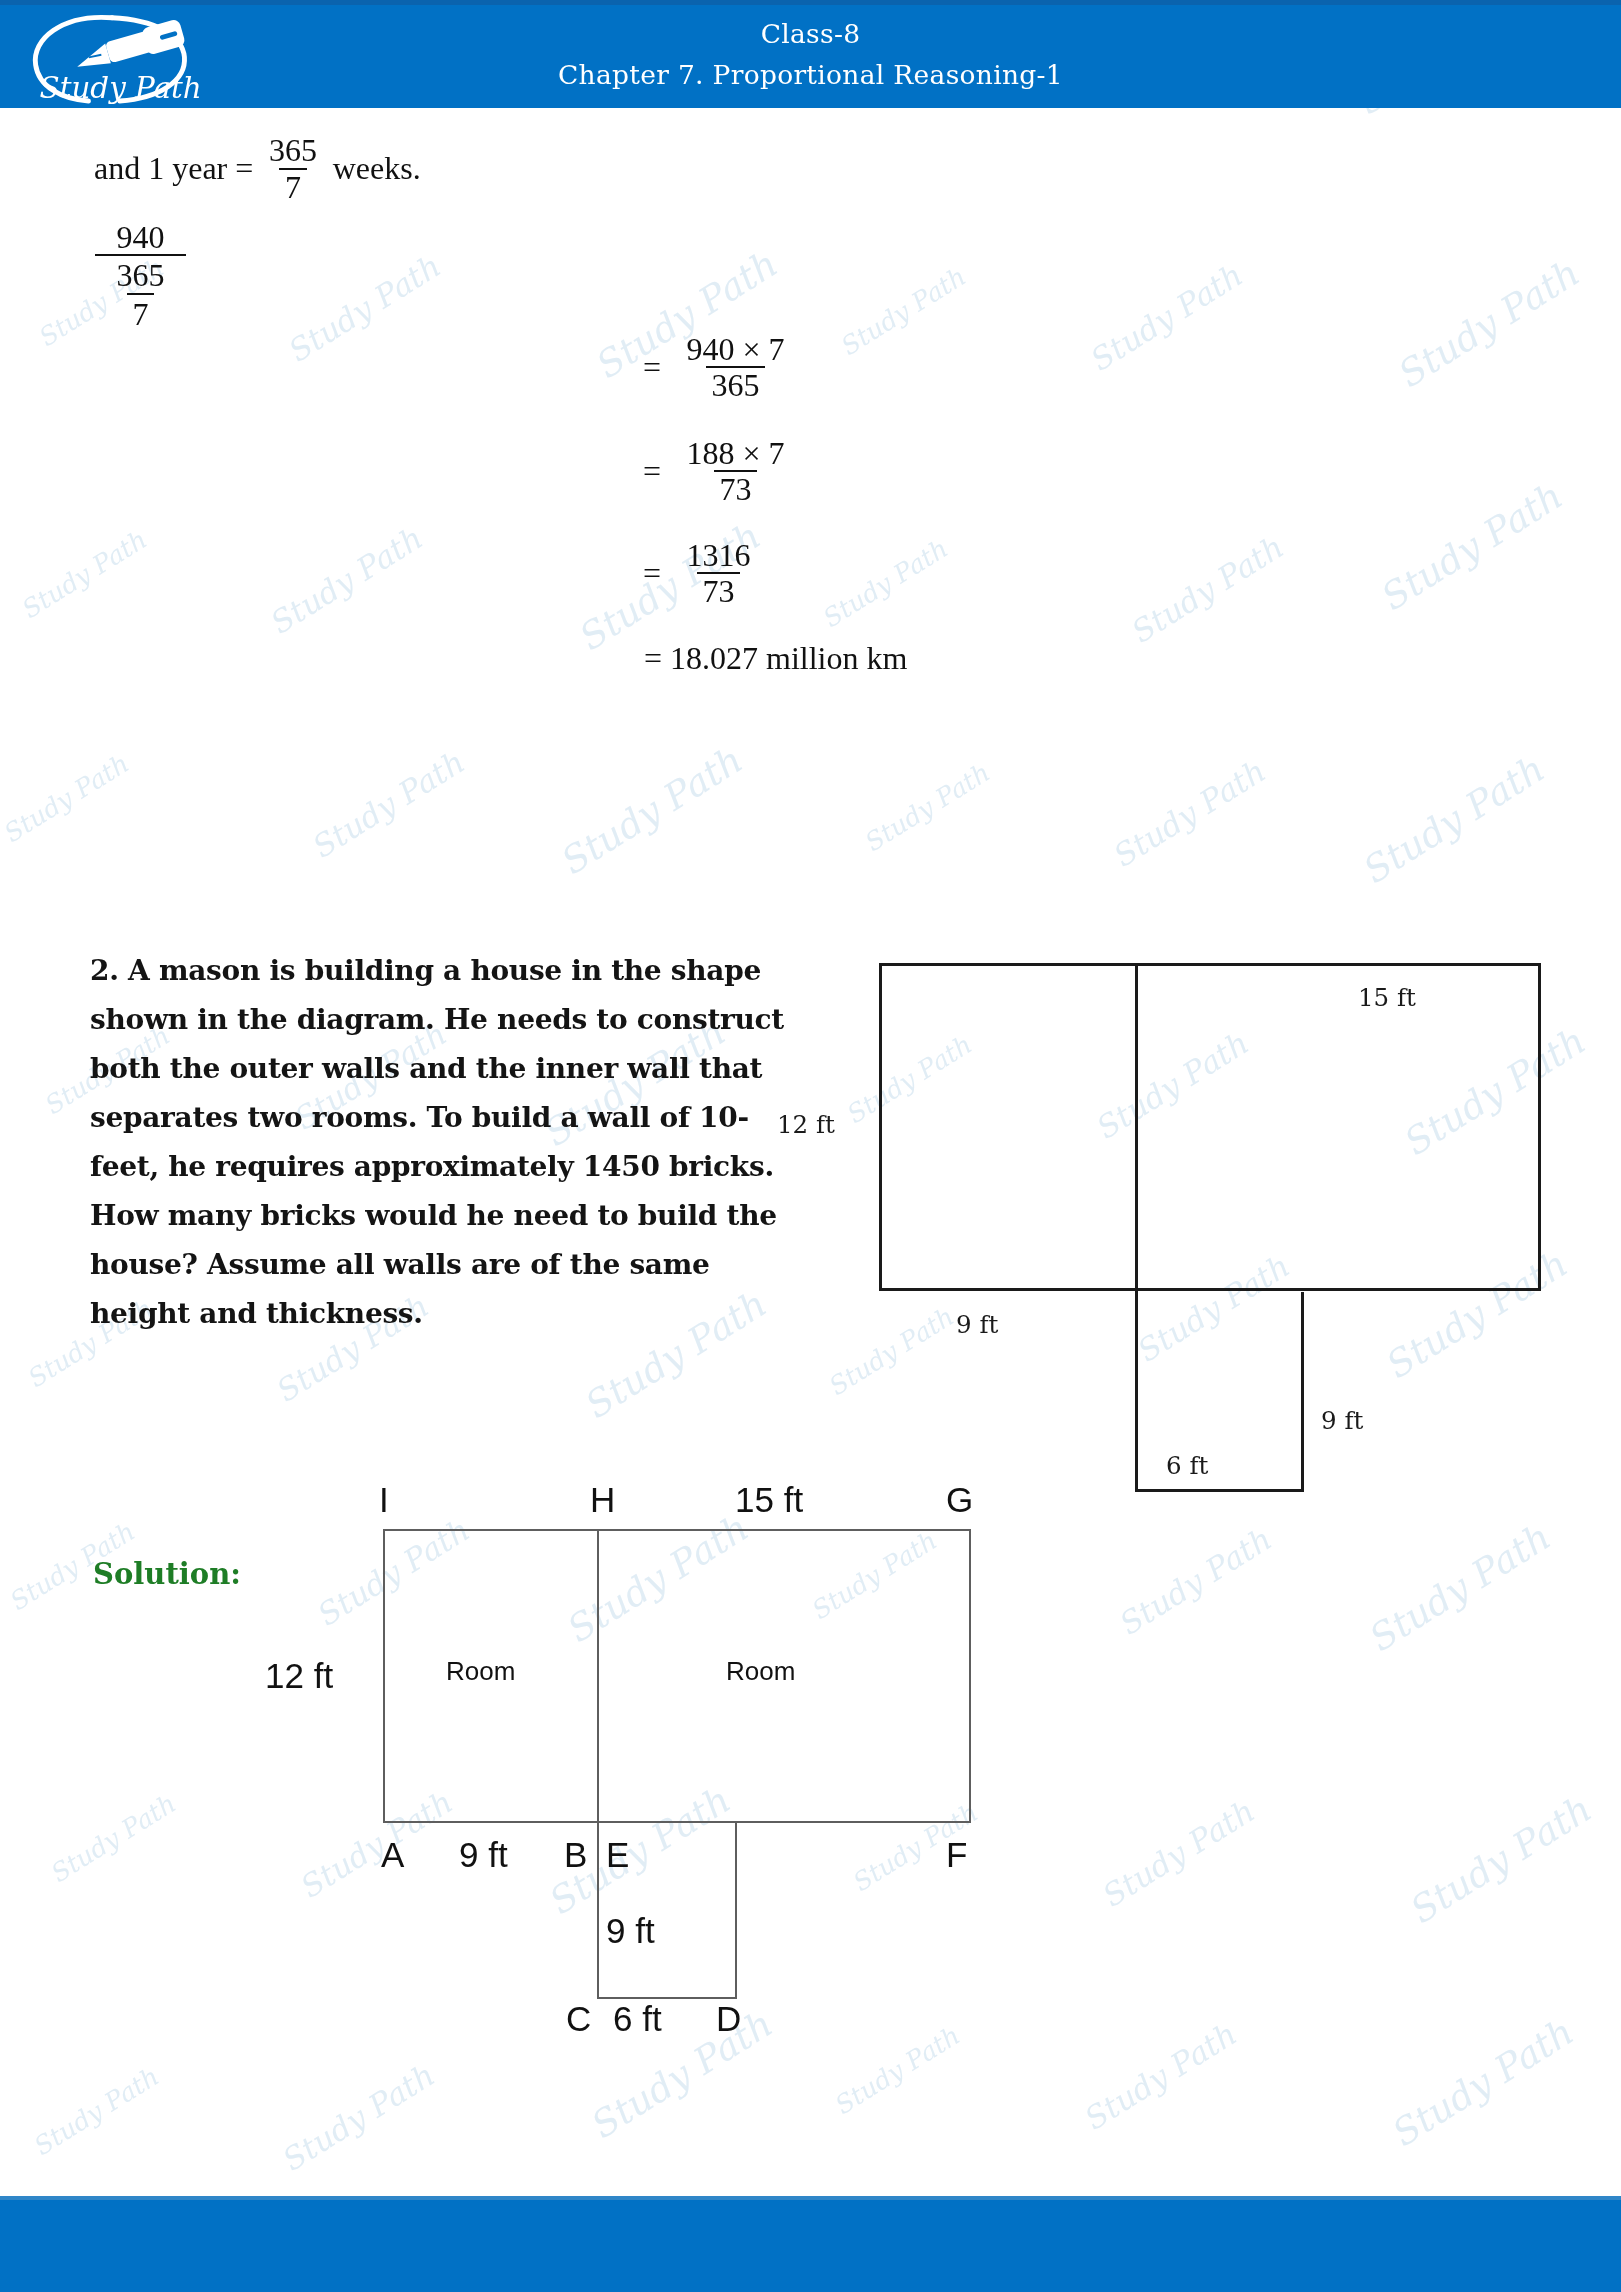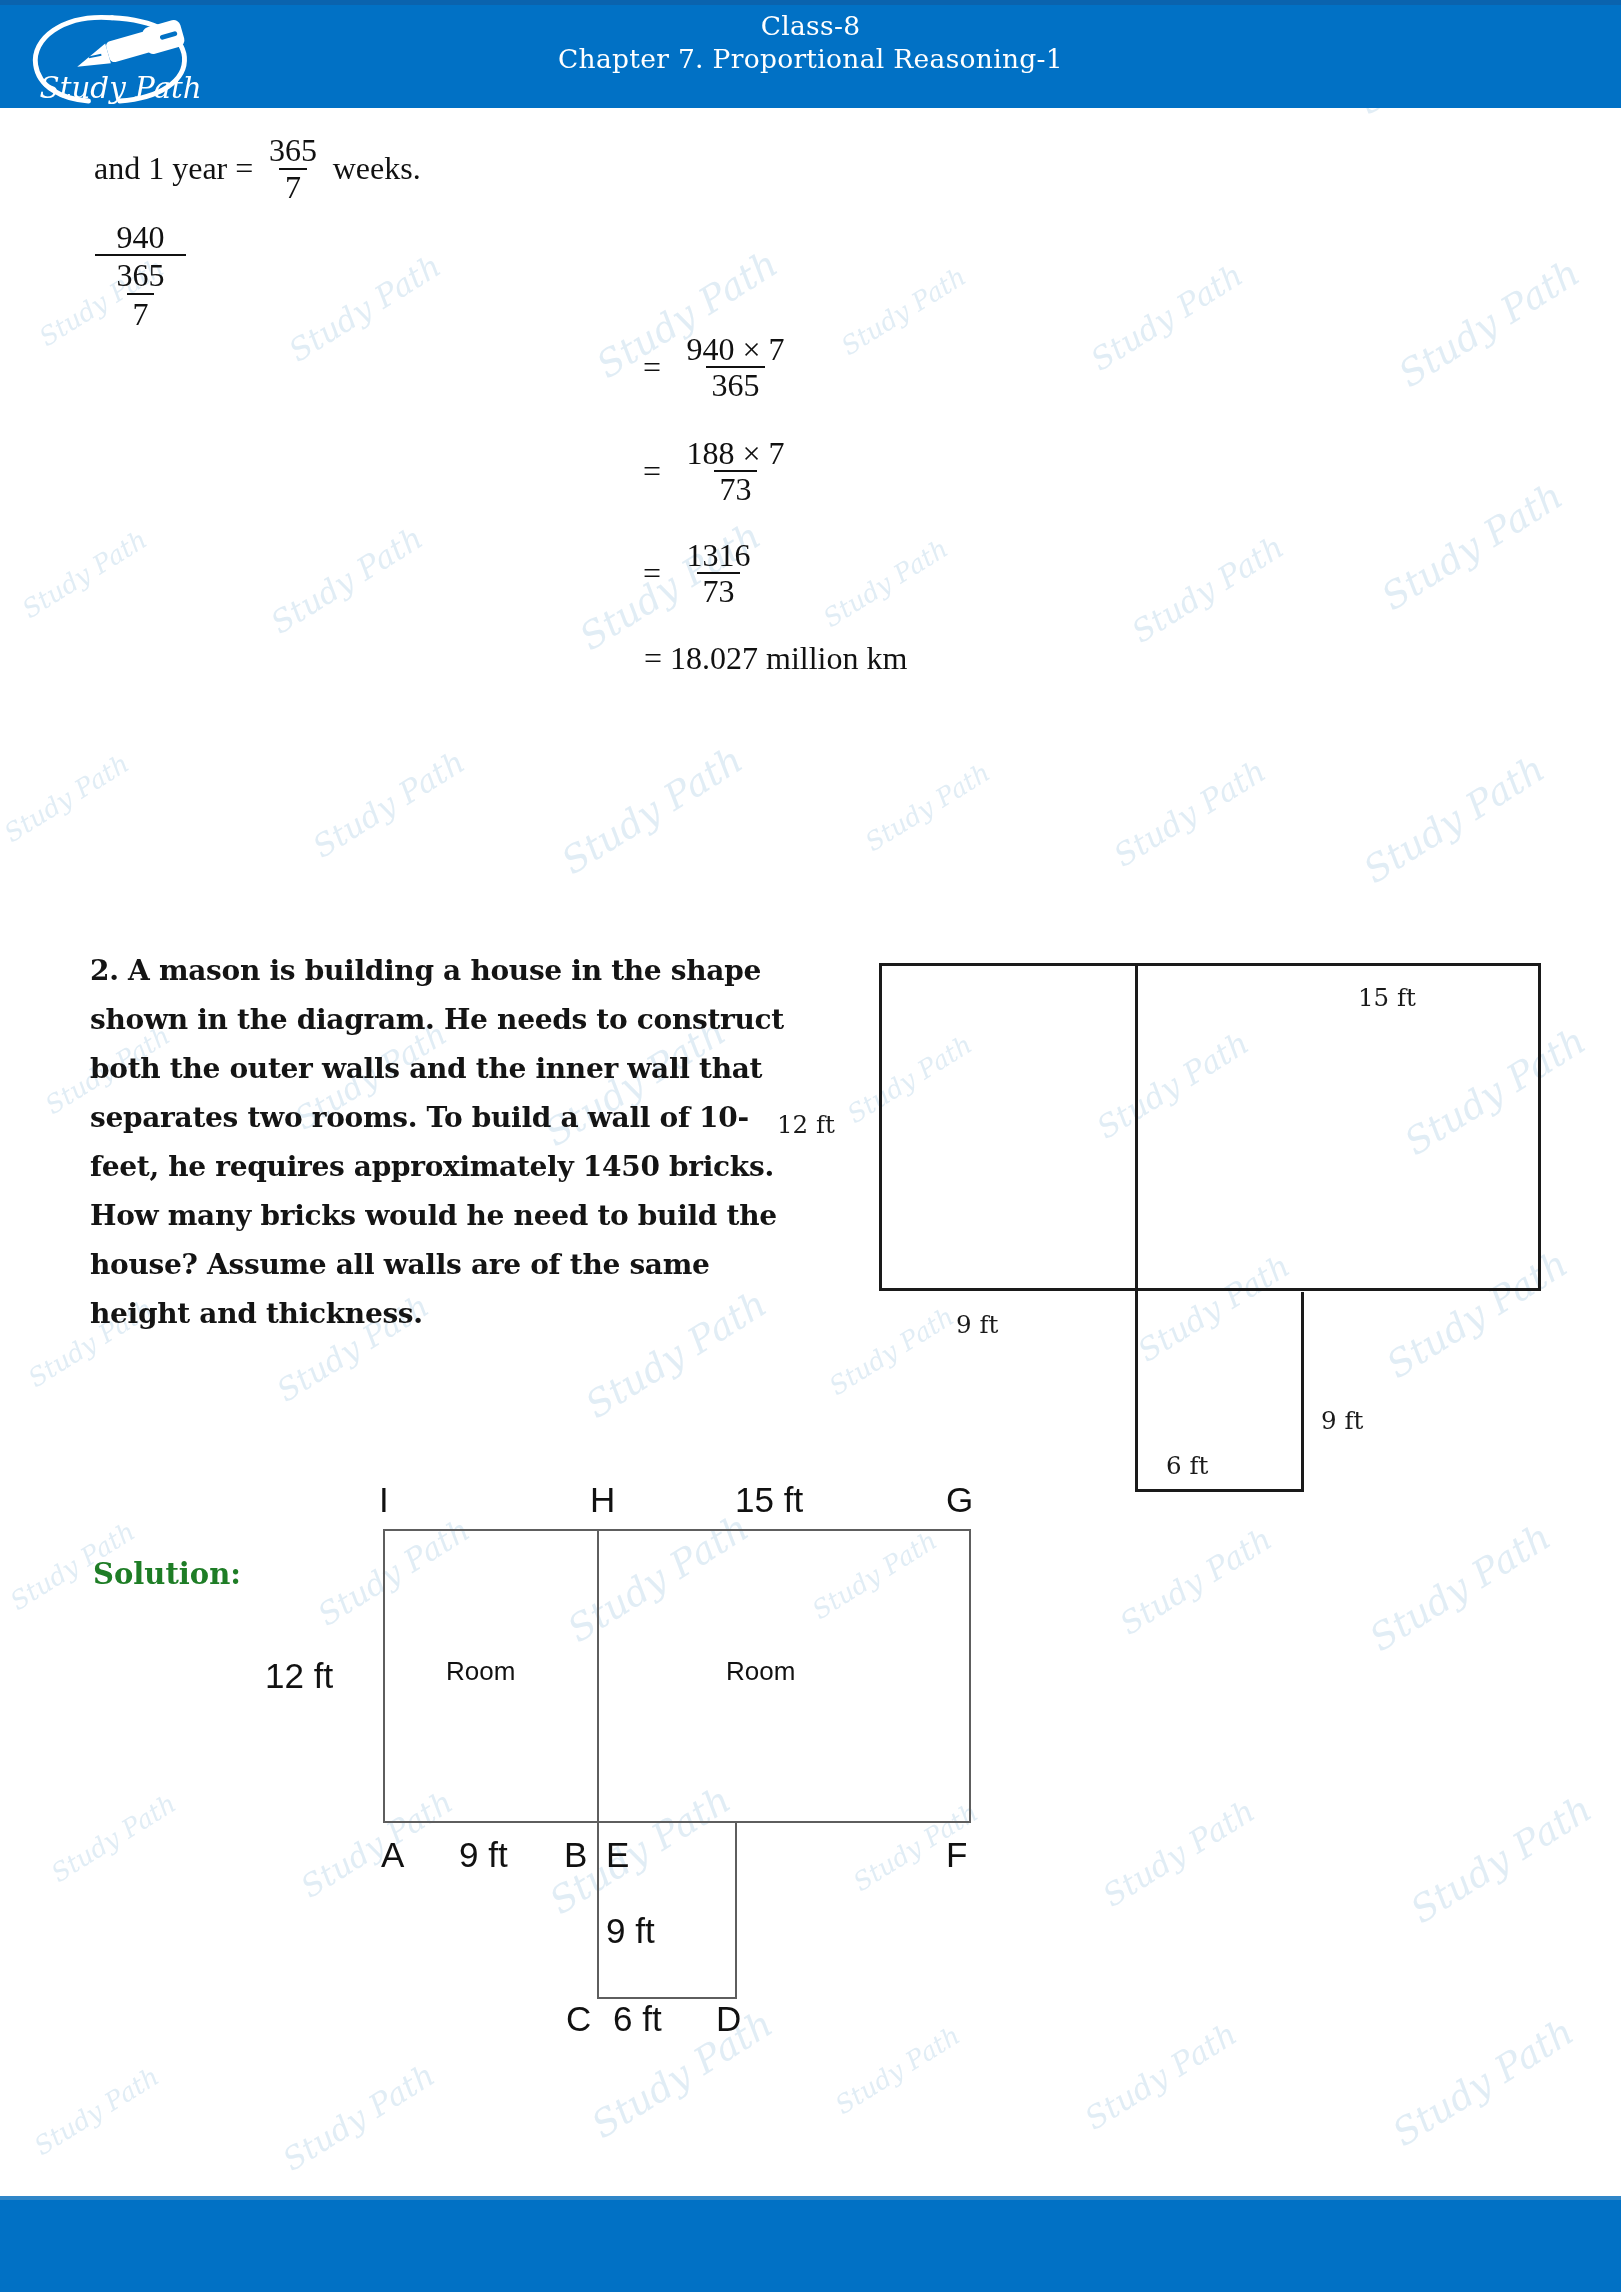--- a/index.html
+++ b/index.html
@@ -40,21 +40,21 @@
   #logo {
     position:absolute; left:17.6px; top:5.9px; width:186px; height:98px;
   }
   #header-titles {
     position:absolute; left:0; top:7.8px; width:100%;
     text-align:center; color:#ffffff;
   }
   #header-titles div {
     font-family:"DejaVu Serif", serif;
     font-size:26.5px; line-height:30px; letter-spacing:0.3px;
-    margin:3px 0;
+    margin:11px 0;
     font-weight:400;
   }
 
   
   #footer {
     position:absolute; left:0; top:2196px; width:1621px; height:97px;
     background:#0171c5; z-index:5;
   }
   #footer-topline{
     position:absolute; left:0; top:0; width:100%; height:3.9px;

